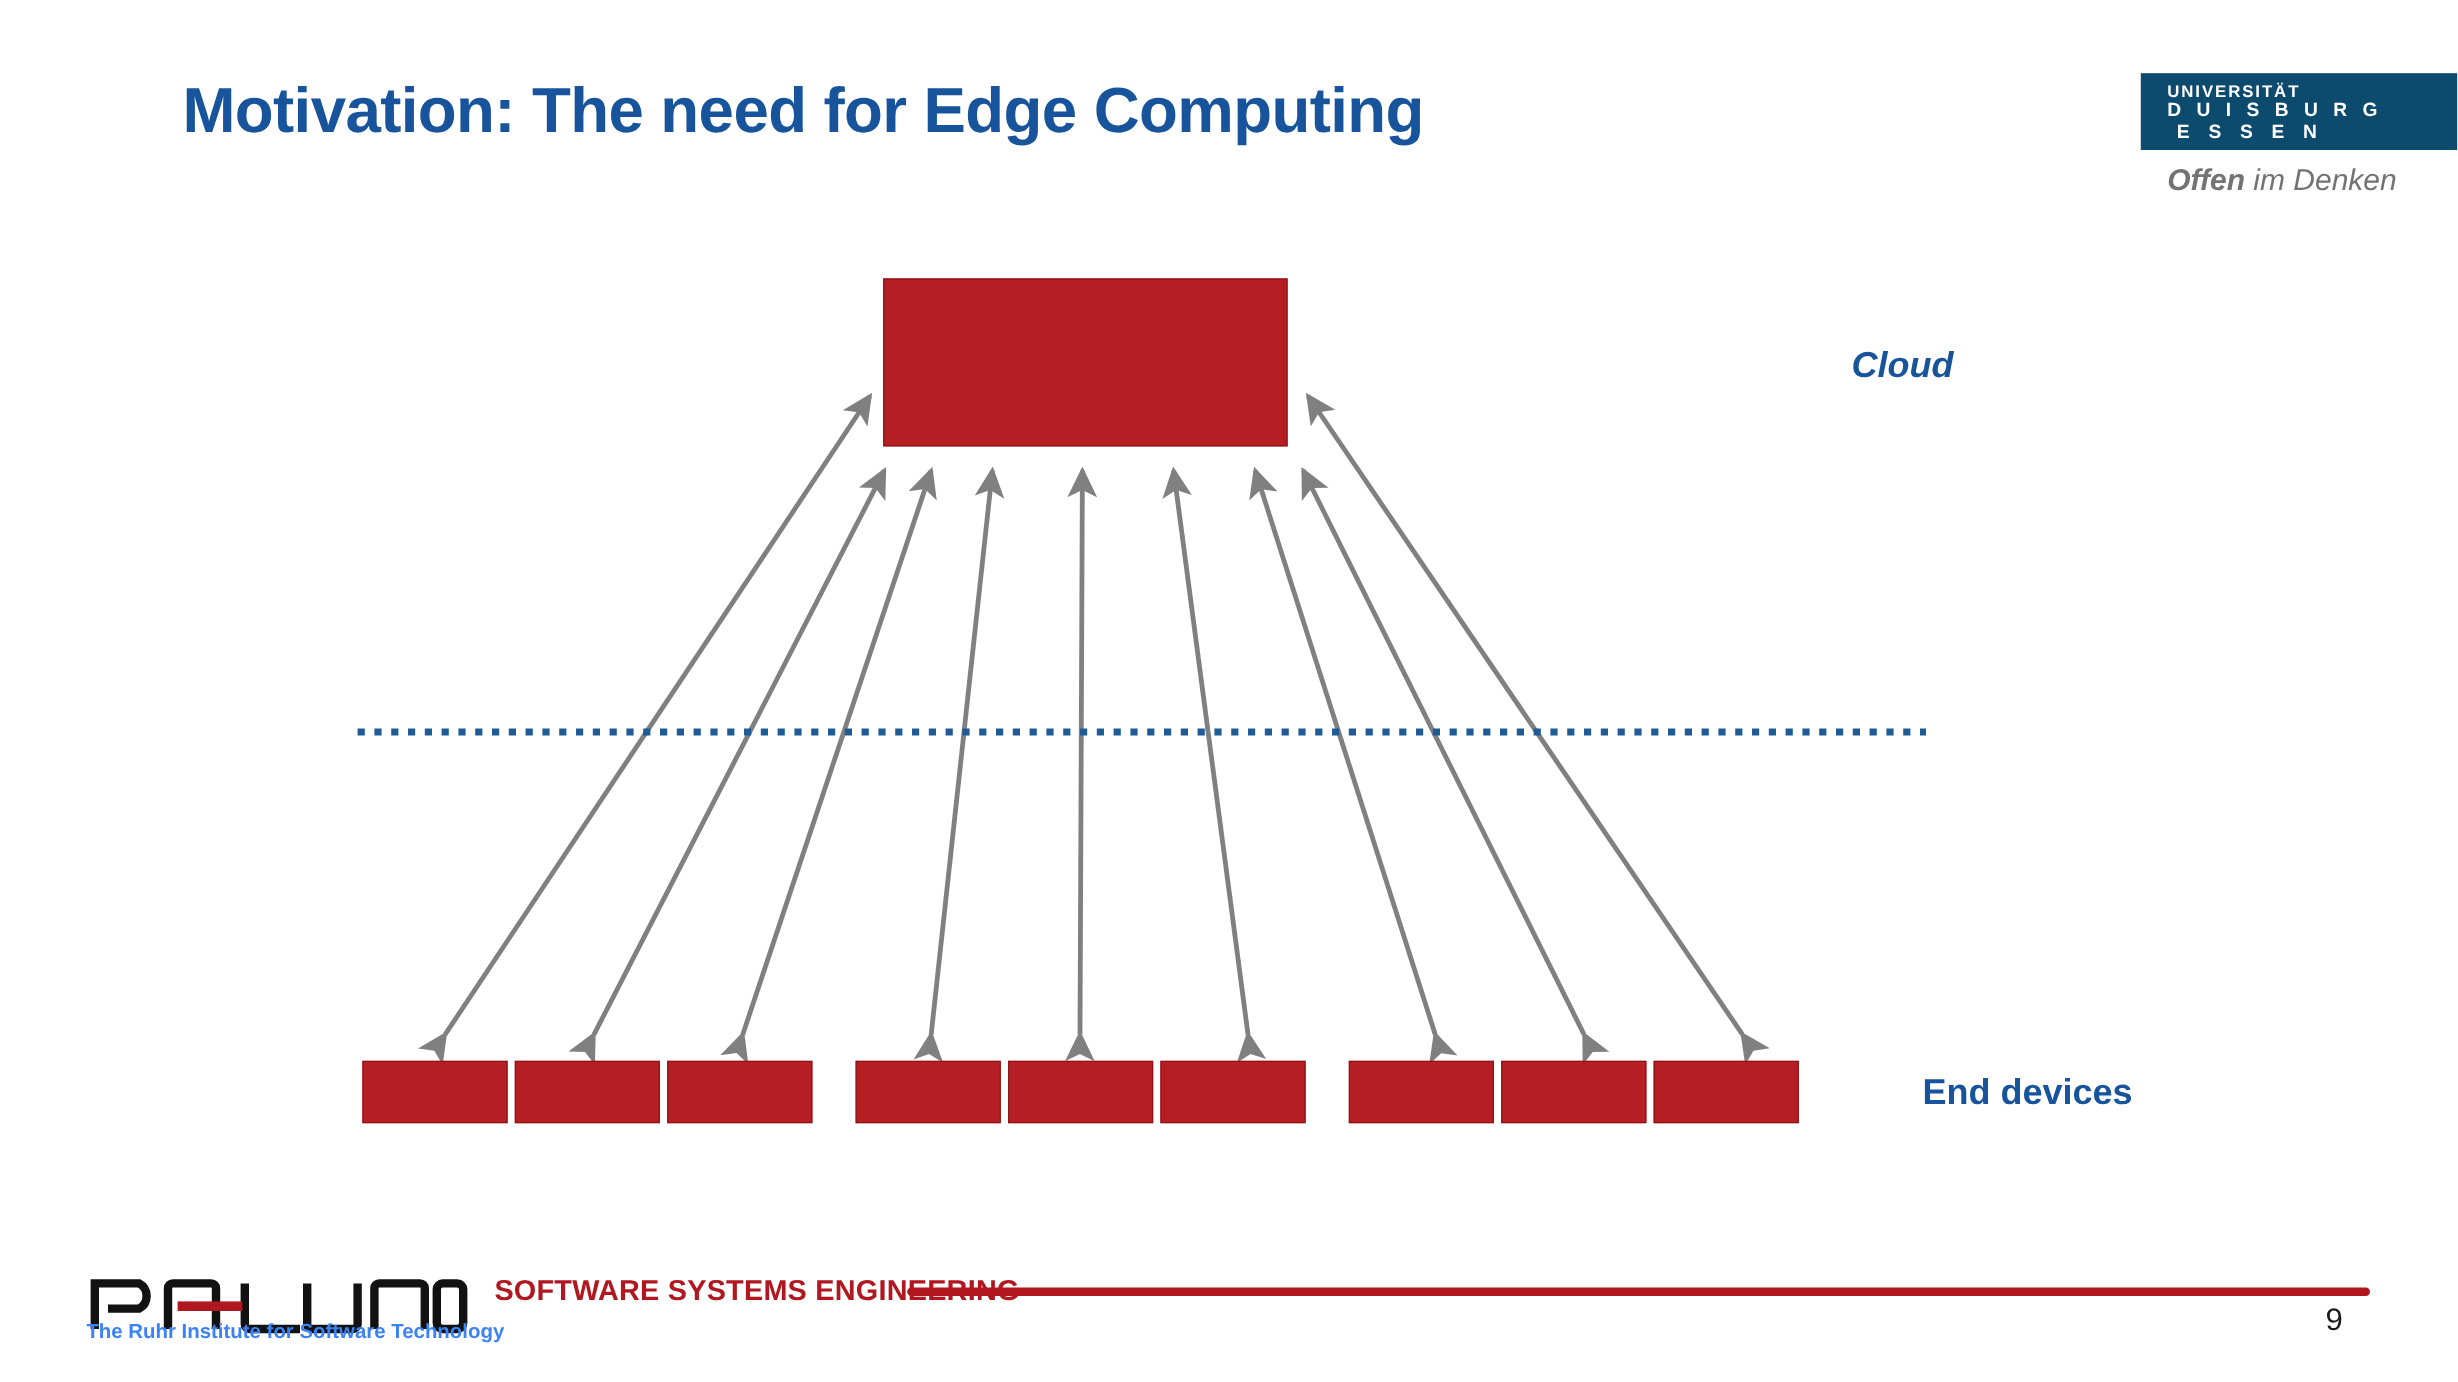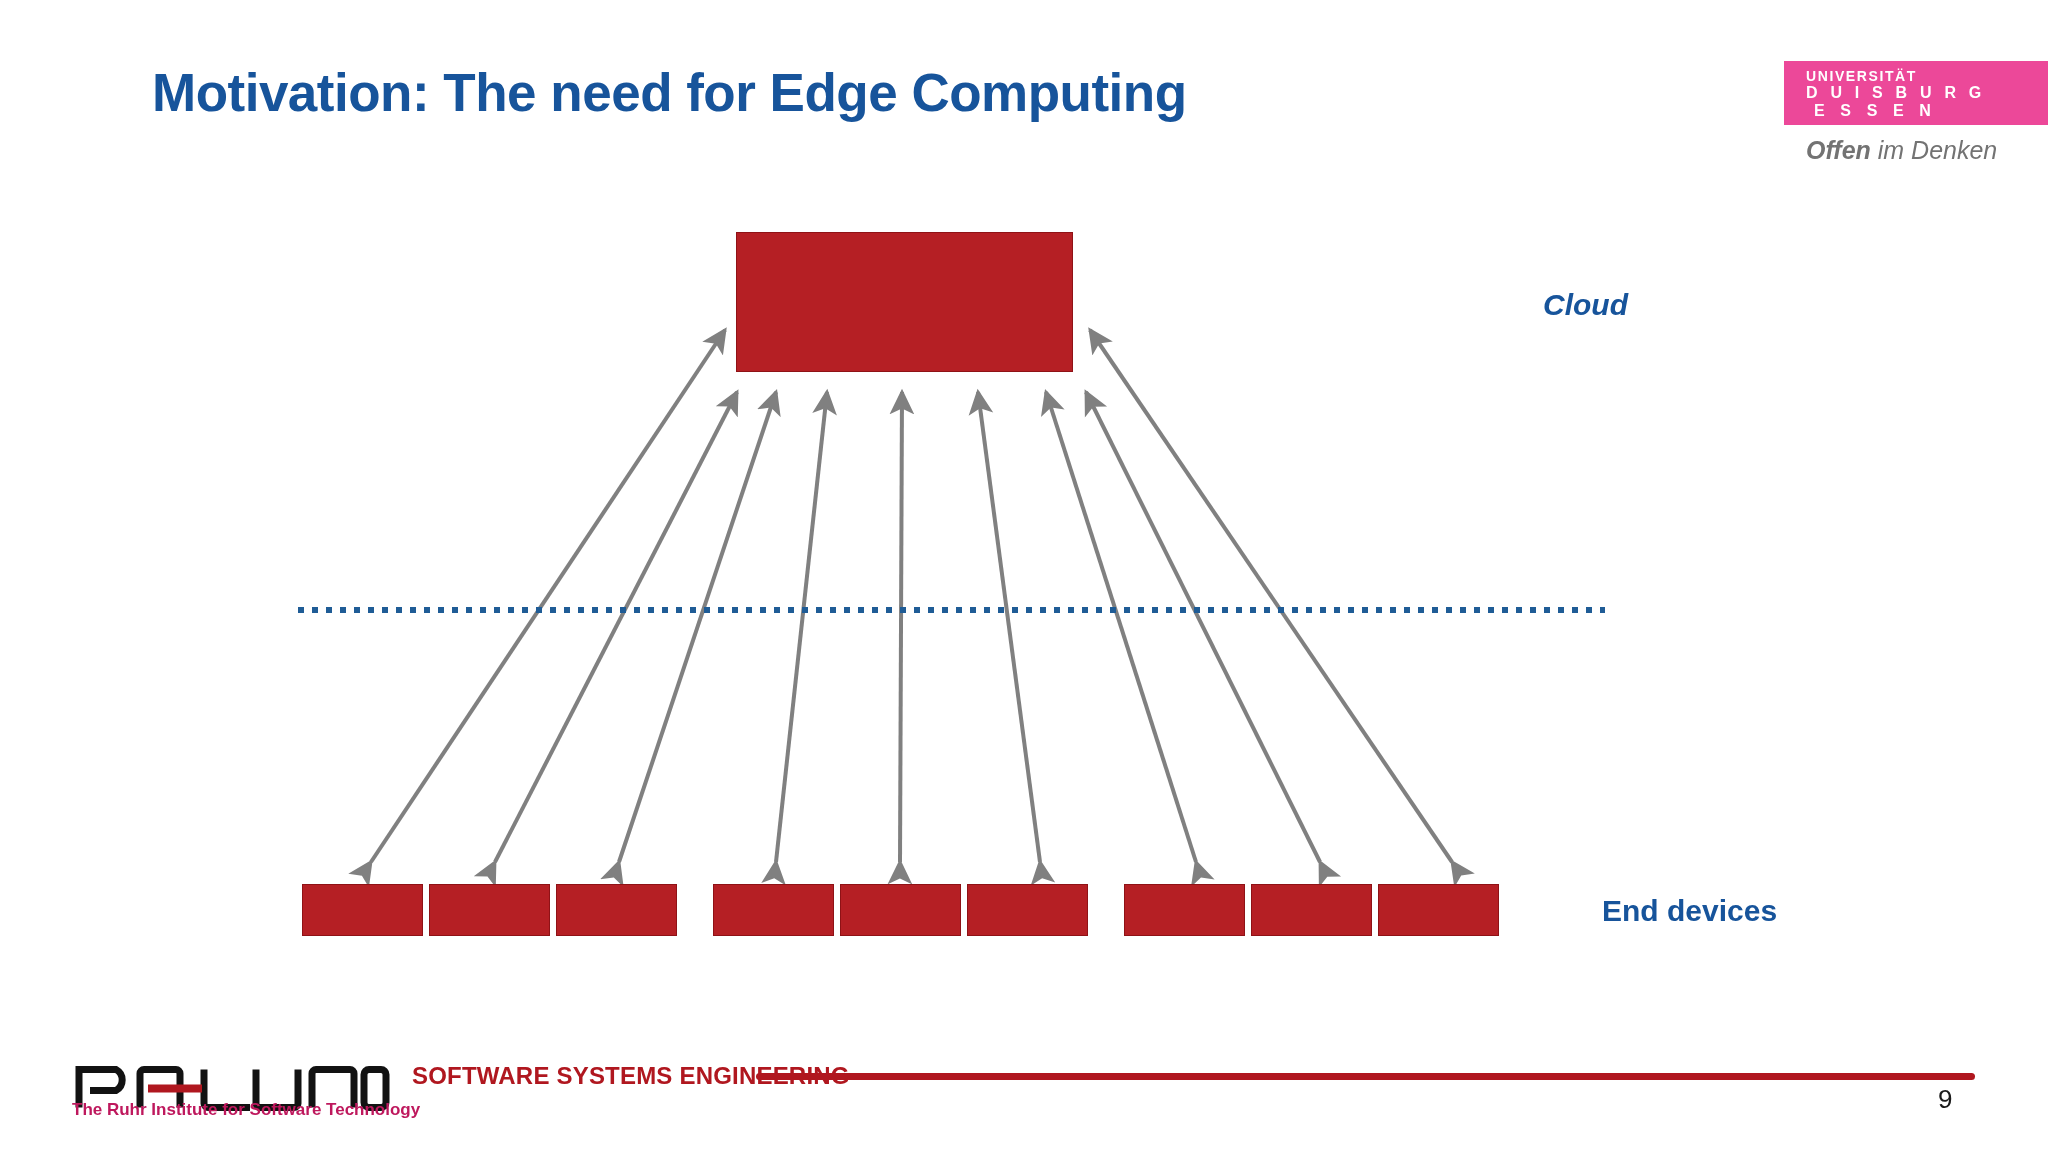--- a/index.html
+++ b/index.html
@@ -30,21 +30,21 @@
     white-space: nowrap;
   }
 
   
   #ude-logo {
     position: absolute;
     left: 1784px;
     top: 61px;
     width: 264px;
     height: 64px;
-    background: #ec4899;
+    background: #0c4a6e;
   }
   #ude-logo .line {
     position: absolute;
     color: #ffffff;
     font-weight: bold;
     line-height: 1;
     white-space: nowrap;
   }
   #ude-logo .l1 { left: 22px; top: 8px;  font-size: 14px; letter-spacing: 1.6px; }
   #ude-logo .l2 { left: 22px; top: 24px; font-size: 16px; letter-spacing: 4.2px; }
@@ -132,21 +132,21 @@
     height: 73px;
   }
   #paluno-sub {
     position: absolute;
     left: 72px;
     top: 1100px;
     width: 318px;
     text-align: center;
     font-size: 17px;
     font-weight: bold;
-    color: #be185d;
+    color: #3b82f6;
     white-space: nowrap;
   }
 </style>
 </head>
 <body>
 
 <div id="slide">
 
   <div id="slide-title">Motivation: The need for Edge Computing</div>
 

